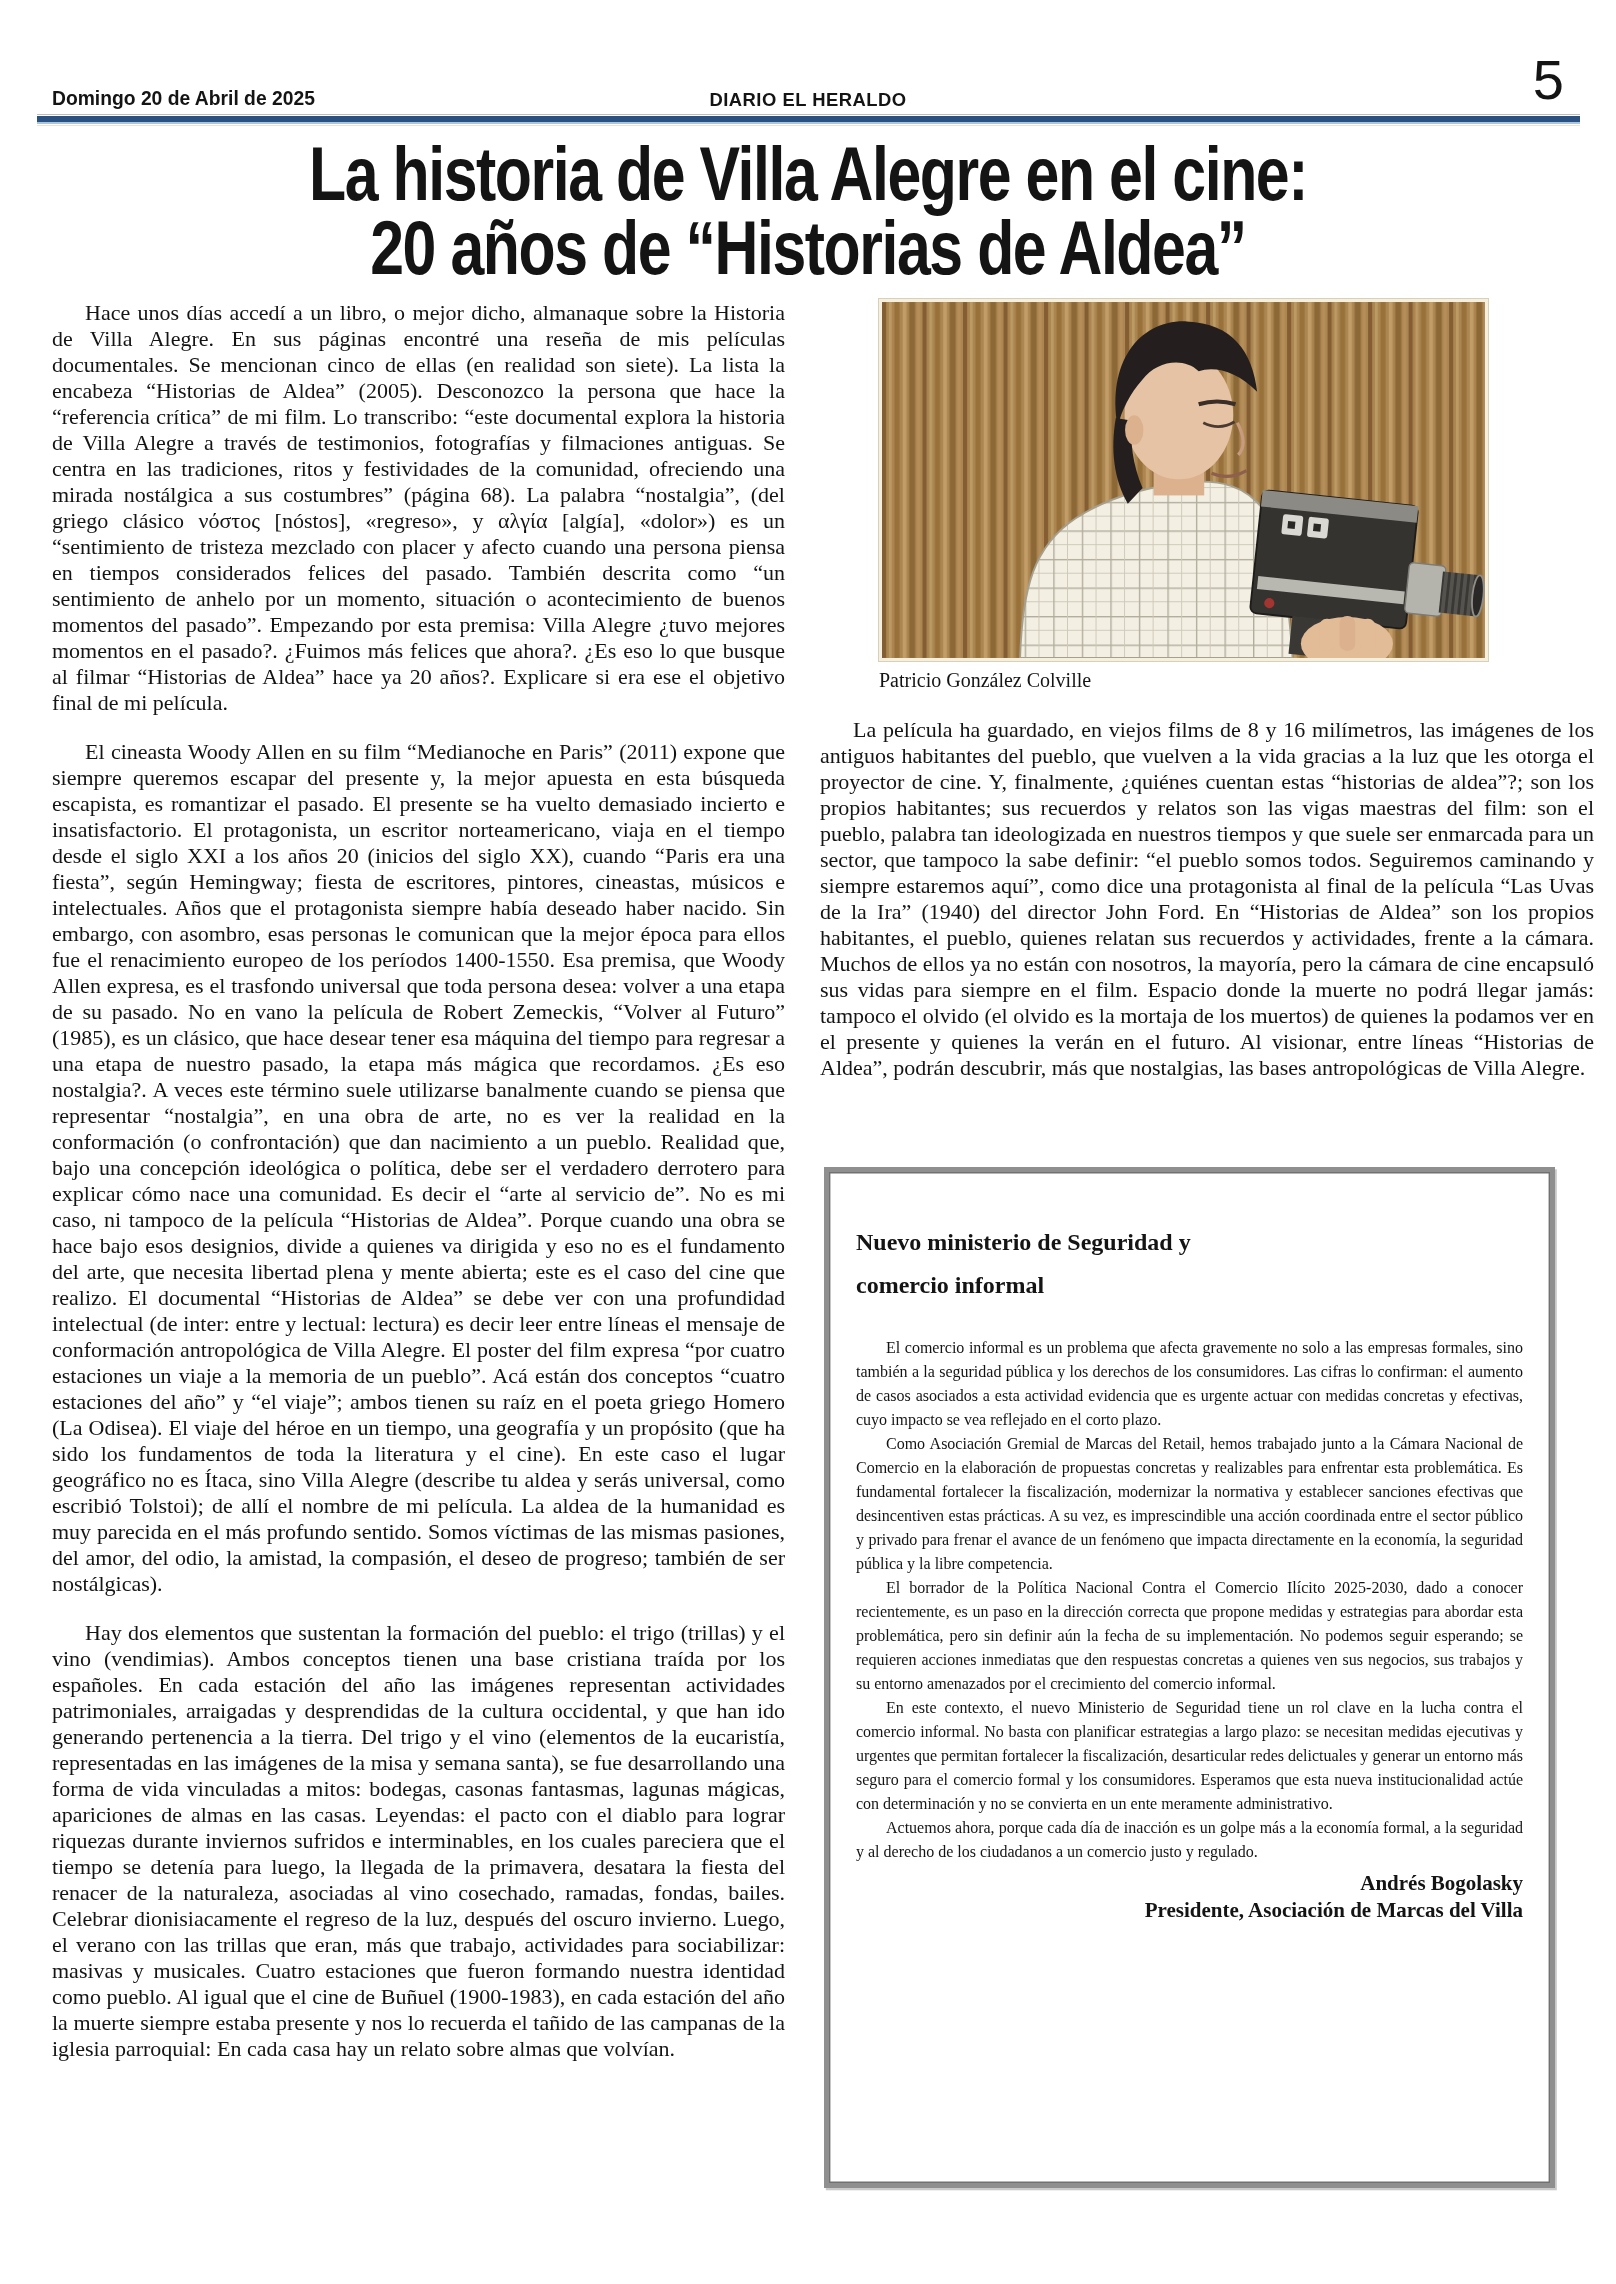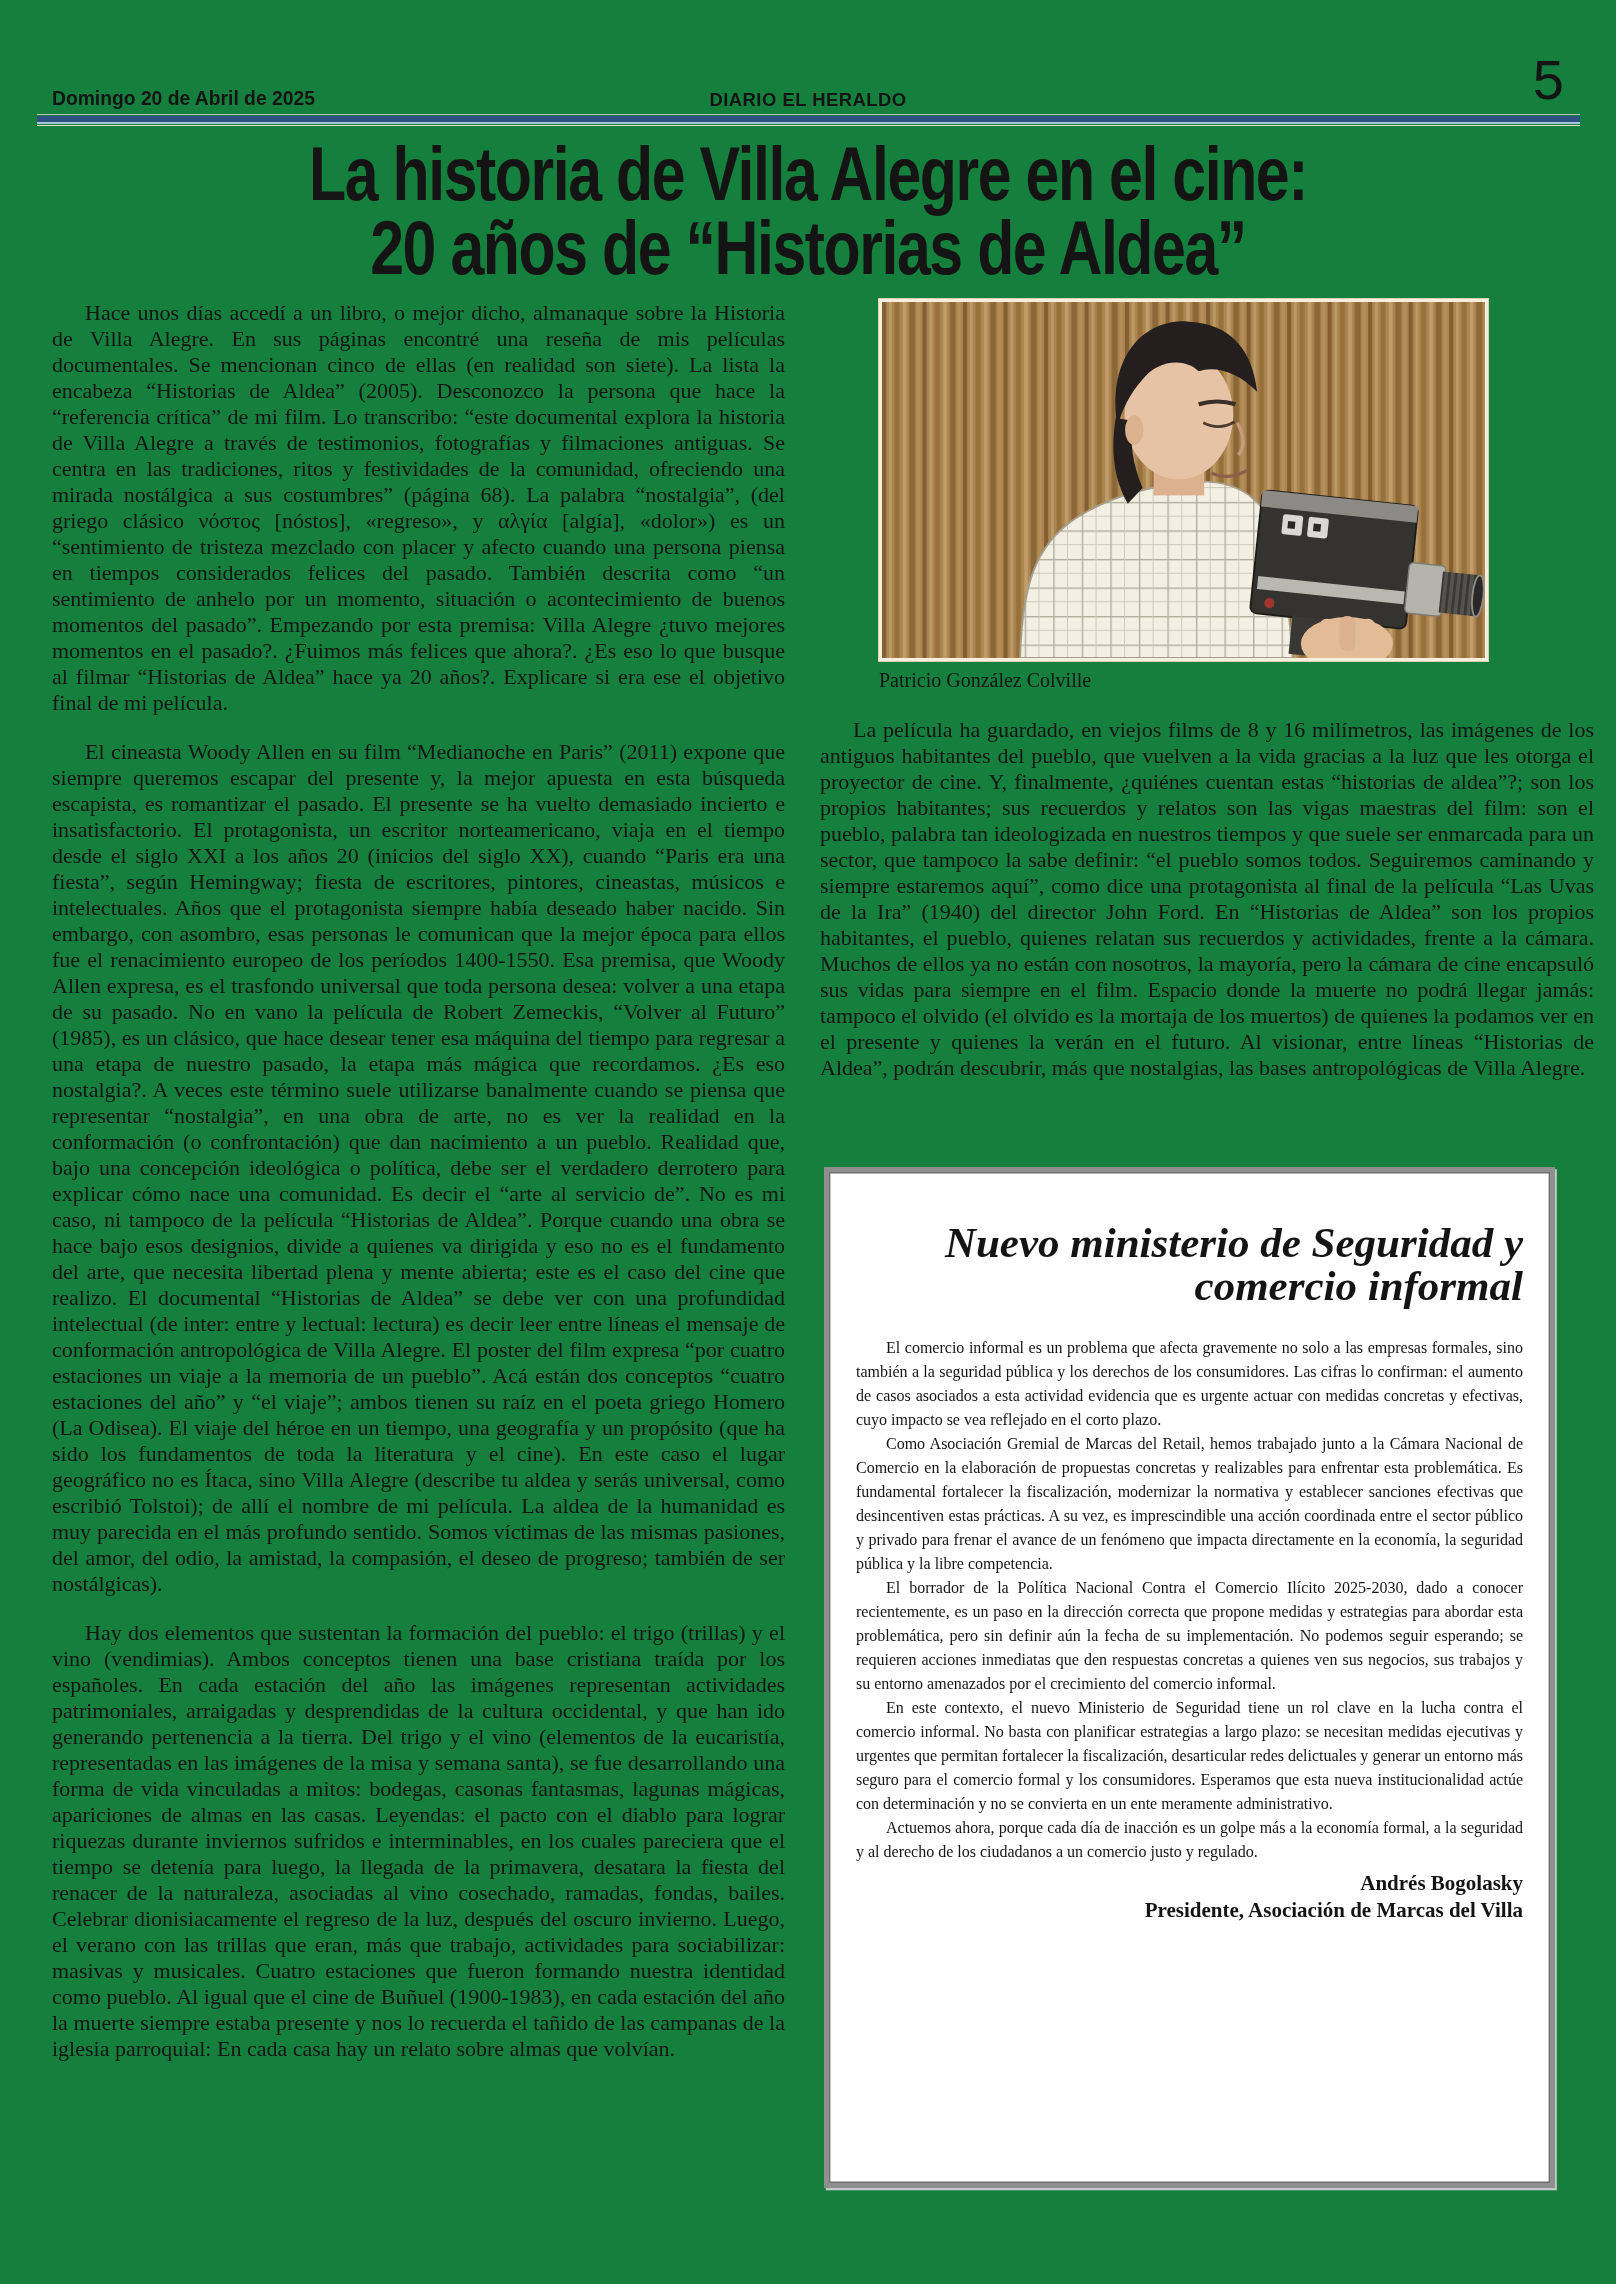--- a/index.html
+++ b/index.html
@@ -1,18 +1,18 @@
 <!DOCTYPE html>
 <html style="font-size:7.4px"><head>
 <meta charset="utf-8">
 <style>
   html,body { margin:0; padding:0; background:#e8e8e8; }
   #page {
     position:relative; width:1616px; height:2284px;
-    background:#15803d; color:#141414; overflow:hidden;
+    background:#ffffff; color:#141414; overflow:hidden;
     font-family:"Liberation Serif", serif;
   }
   
   .header-date {
     position:absolute; left:52px; top:88px;
     font-family:"Liberation Sans", sans-serif; font-weight:700; font-size:19.3px;
   }
   .header-masthead {
     position:absolute; left:0; right:0; top:89px; text-align:center;
     font-family:"Liberation Sans", sans-serif; font-weight:700; font-size:18.4px;
@@ -54,22 +54,22 @@
   .right-article { margin-top:25px; }
   
   .letter-box {
     position:absolute; left:824px; top:1167px; width:731px; height:1021px;
     box-sizing:border-box; background:#ffffff;
     border:5.5px solid #8f8f8f;
     box-shadow: inset 0 0 0 1.4px #717171, 1.8px 2.3px 0 #c9c9c9;
     padding:32px 27px 0 27px; overflow:hidden;
   }
   .letter-title {
-    text-align:right; font-family:"Liberation Serif", serif;
-    font-weight:700; font-size:43px; line-height:43px; margin:16.6px 0 29.5px 0;font-style:italic;
+    text-align:left; font-family:"Liberation Serif", serif;
+    font-weight:700; font-size:24px; line-height:43px; margin:16.6px 0 29.5px 0;
   }
   .letter-salutation {
     font-family:"Liberation Serif", serif; font-size:20px; line-height:24px;
     margin:0 0 1.8px 0; text-indent:13px;
   }
   .letter-body p {
     font-family:"Liberation Serif", serif; font-size:16px; line-height:24px;
     text-align:justify; text-indent:30px; margin:0;
   }
   .letter-signature { margin-top:6.4px; text-align:right; }

